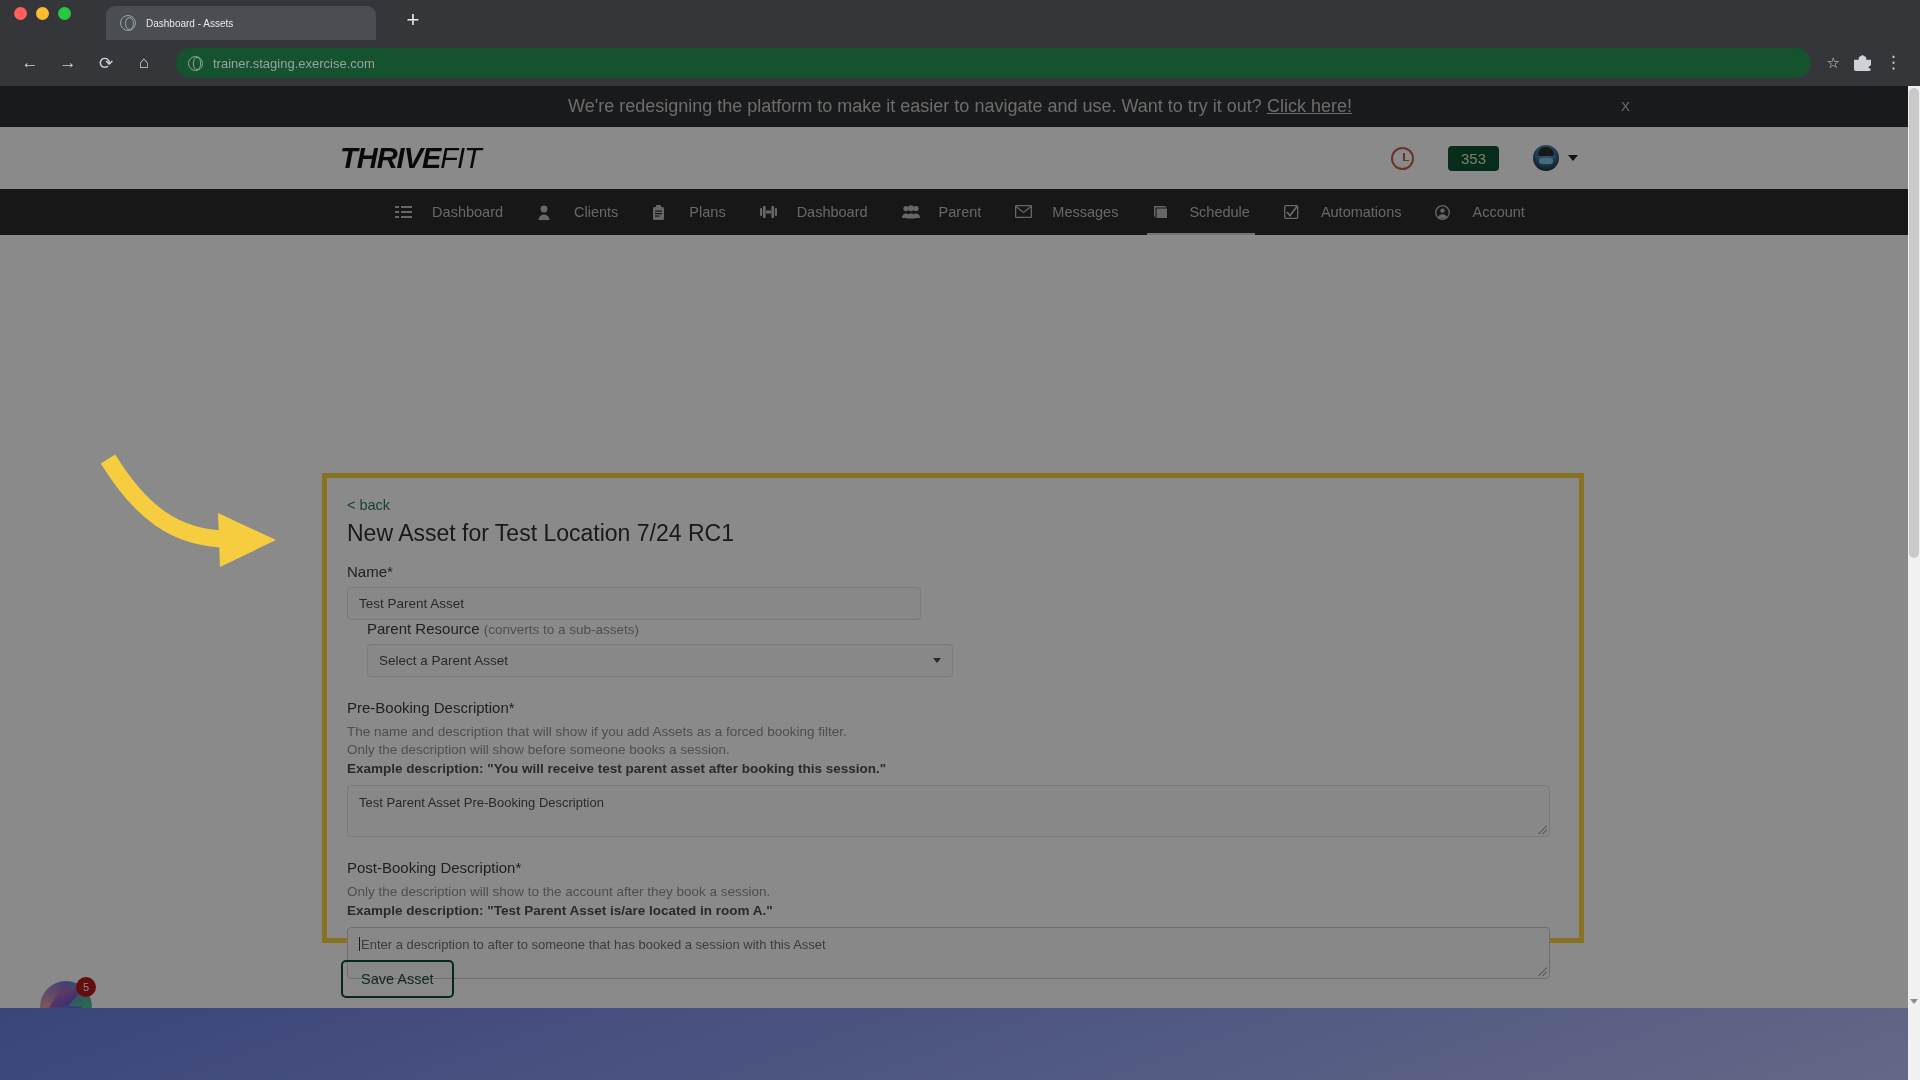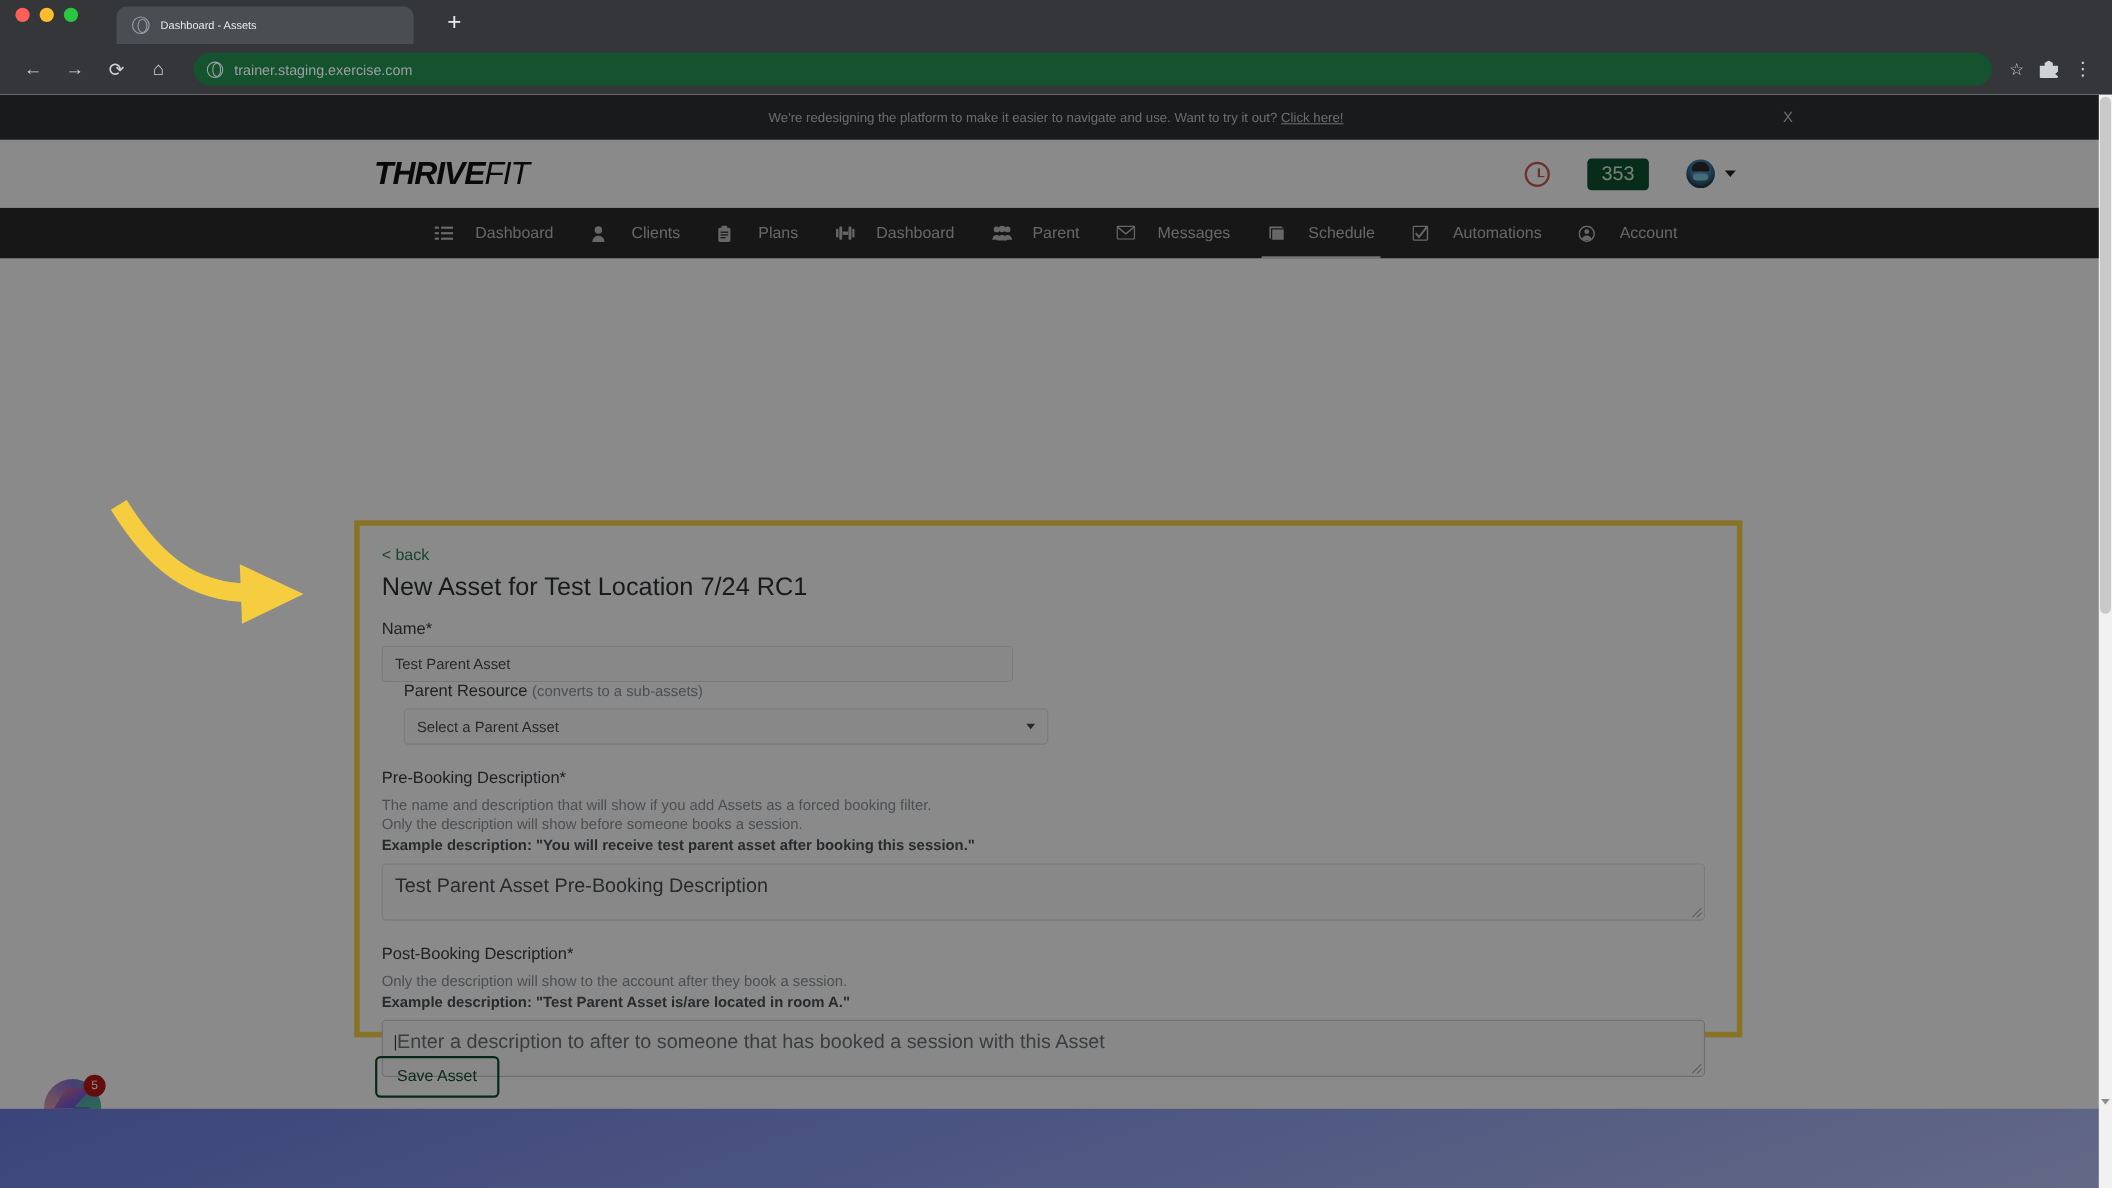--- a/index.html
+++ b/index.html
@@ -71,40 +71,40 @@
   
   .page { position: relative; width: 1920px; height: 1014px; background: #fff; overflow: hidden; }
   .dim-overlay {
     position: absolute; inset: 0; background: rgba(0,0,0,0.46); z-index: 40; pointer-events: none;
   }
 
   .notice-bar {
     height: 41px; background: #2f3033;
     display: flex; align-items: center; justify-content: center; position: relative;
   }
-  .notice-text { color: #c8c8c8; font-size: 12px; }
+  .notice-text { color: #c8c8c8; font-size: 18px; }
   .notice-text a { color: #c8c8c8; text-decoration: underline; }
   .notice-close { position: absolute; right: 290px; color: #c9c9c9; font-size: 13.5px; }
 
   .site-header {
     height: 62px; background: #ffffff;
     display: flex; align-items: center; padding: 0 342px 0 340px;
     justify-content: space-between;
   }
   .logo { font-family: "Liberation Sans", sans-serif; font-size: 29px; font-weight: 700;
           font-style: italic; letter-spacing: -1px; color: #111; }
   .logo .fit { font-weight: 400; }
   .hdr-right { display: flex; align-items: center; gap: 34px; }
   .clock-icon {
     width: 23px; height: 23px; border-radius: 50%; border: 2px solid #c75b4a; position: relative;
   }
   .clock-icon::before { content:""; position:absolute; left:10px; top:4.5px; width:1.8px; height:8px; background:#c75b4a; }
   .clock-icon::after { content:""; position:absolute; left:10px; top:11px; width:6px; height:1.8px; background:#c75b4a; }
   .credit-badge {
-    background: #0d5233; color: #d8f0c8; font-size: 18px;
+    background: #0d5233; color: #d8f0c8; font-size: 15px;
     padding: 4px 13px; border-radius: 4px; font-weight: 400;
   }
   .avatar-wrap { display: flex; align-items: center; gap: 9px; }
   .avatar {
     width: 26px; height: 26px; border-radius: 50%;
     background: radial-gradient(circle at 50% 35%, #6aa9cf 0%, #3d7fa8 40%, #1d2d3a 80%);
     position: relative; overflow: hidden;
   }
   .avatar::before {
     content:""; position:absolute; left:5px; top:2px; width:16px; height:9px;
@@ -157,21 +157,21 @@
   .select-box { display: flex; align-items: center; justify-content: space-between; }
   .select-caret { width:0;height:0;border-left:4px solid transparent;border-right:4px solid transparent;border-top:5px solid #4a4d50; }
 
   .block { margin-top: 22px; }
   .desc-line { font-size: 13.5px; color: #8c9196; line-height: 18px; }
   .desc-bold { font-size: 13.5px; color: #4b4e51; font-weight: 700; line-height: 18px; margin-top: 1px; }
 
   .textarea-box {
     margin-top: 7px; width: 1203px; height: 52px;
     border: 1px solid #dfe1e3; border-radius: 4px; background: #fcfcfc;
-    font-size: 18px; color: #4a4d50; padding: 9px 11px;
+    font-size: 13px; color: #4a4d50; padding: 9px 11px;
     font-family: "Liberation Sans", sans-serif; position: relative;
   }
   .textarea-box.placeholder { color: #6c7074; }
   .textarea-box.focused { border-color: #c9cccf; }
   .resize-grip {
     position: absolute; right: 2px; bottom: 2px; width: 9px; height: 9px;
     background:
       linear-gradient(135deg, transparent 45%, #b9bdc0 45%, #b9bdc0 56%, transparent 56%),
       linear-gradient(135deg, transparent 70%, #b9bdc0 70%, #b9bdc0 81%, transparent 81%);
   }

